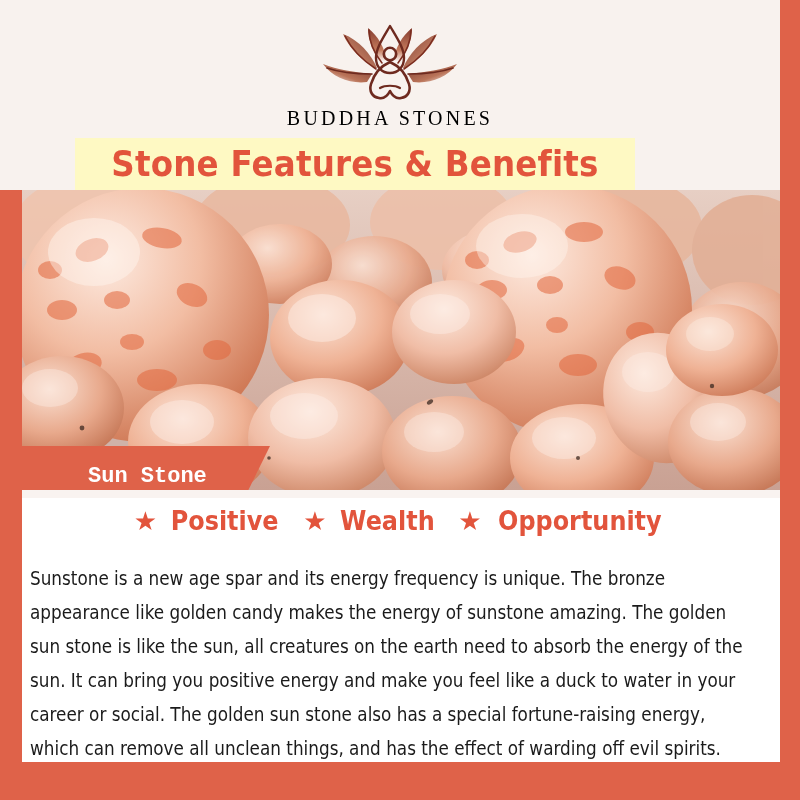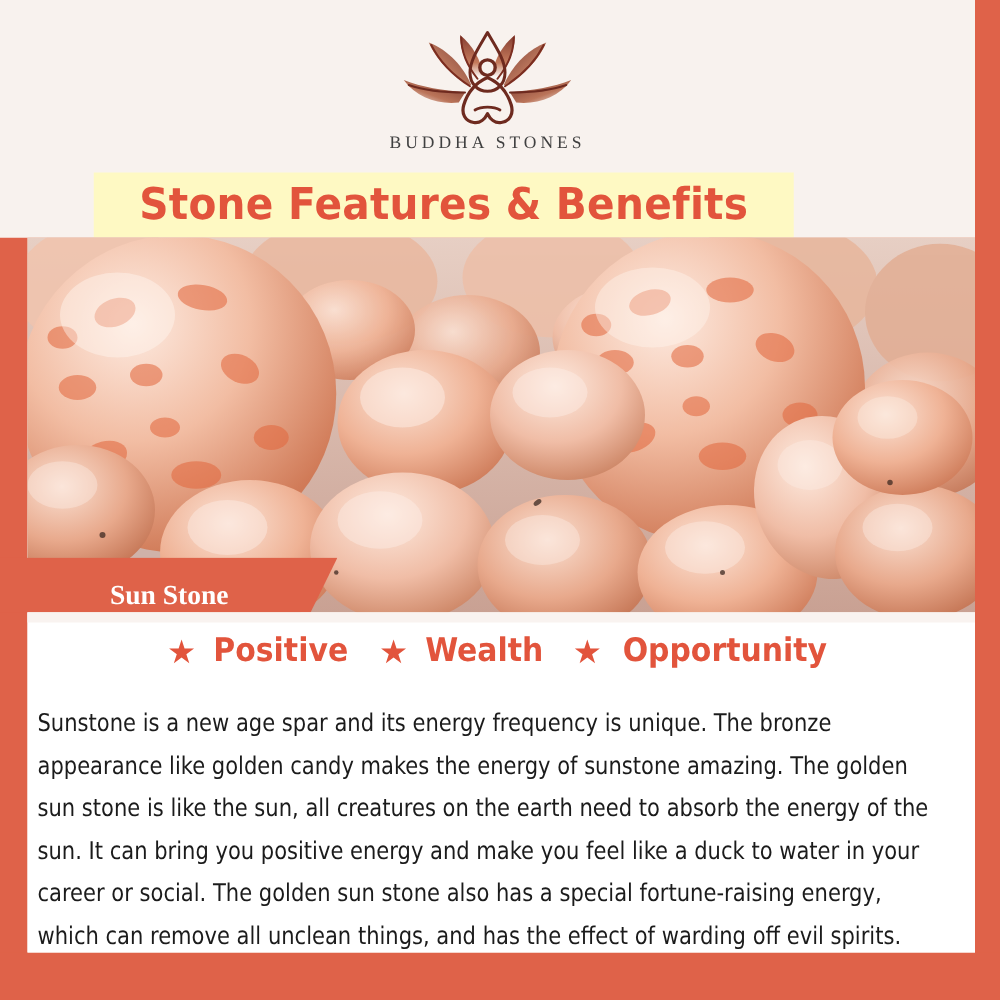--- a/index.html
+++ b/index.html
@@ -51,23 +51,23 @@
     position: absolute;
     left: 0; right: 0; top: 22px;
     display: flex;
     flex-direction: column;
     align-items: center;
   }
   .logo-mark { width: 150px; height: 82px; display: block; }
   .brand-name {
     margin-top: 3px;
     font-family: "Liberation Serif", serif;
-    font-size: 14px;
+    font-size: 20px;
     letter-spacing: 3.2px;
-    color: #404040;
+    color: #000000;
     text-align: center;
     white-space: nowrap;
   }
 
   
   .title-banner {
     position: absolute;
     left: 75px; top: 138px;
     width: 560px; height: 52px;
     background: #fef9c3;
@@ -100,21 +100,21 @@
     position: absolute;
     left: 0; top: 446px;
     width: 270px; height: 44px;
     background: #df6249;
     clip-path: polygon(0 0, 100% 0, 92% 100%, 0 100%);
     display: flex;
     align-items: center;
   }
   .stone-tag-label {
     margin-left: 88px;
-    font-family: Liberation Serif, serif;
+    font-family: Liberation Mono, monospace;
     font-weight: bold;
     font-size: 22px;
     color: #ffffff;
     white-space: nowrap;
     margin-top: 16px;
   }
 
   
   .panel {
     position: absolute;

